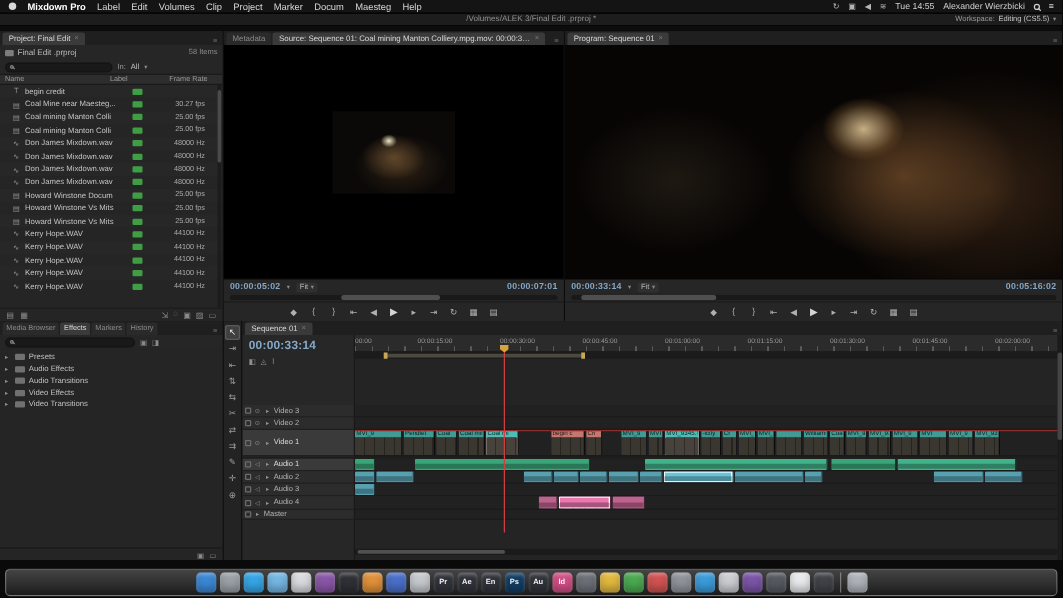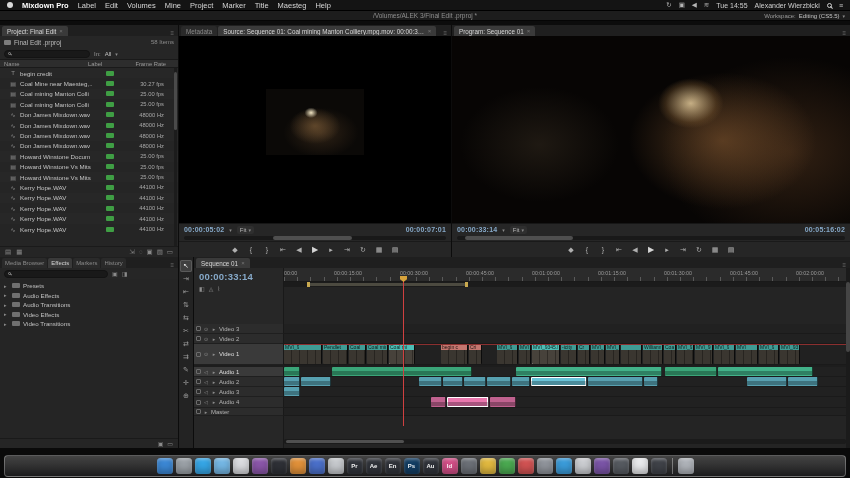--- a/index.html
+++ b/index.html
@@ -144,21 +144,21 @@
 .dicon{width:16px;height:16px;border-radius:3.5px;flex:none;display:flex;align-items:center;justify-content:center;font-size:6px;font-weight:bold;color:rgba(255,255,255,.92);box-shadow:inset 0 -4px 6px rgba(0,0,0,.28),inset 0 2px 3px rgba(255,255,255,.32)}
 .dsep{width:1px;height:16px;background:rgba(255,255,255,.35);margin:0 2px;flex:none}
 </style>
 </head>
 <body>
 
 <div class="screen">
 
   <div class="menubar">
     <span class="applebadge"></span>
-    <span class="mitems"><span class="mitem app">Mixdown Pro</span><span class="mitem">Label</span><span class="mitem">Edit</span><span class="mitem">Volumes</span><span class="mitem">Mine</span><span class="mitem">Project</span><span class="mitem">Marker</span><span class="mitem">Title</span><span class="mitem">Maesteg</span><span class="mitem">Help</span></span>
+    <span class="mitems"><span class="mitem app">Mixdown Pro</span><span class="mitem">Label</span><span class="mitem">Edit</span><span class="mitem">Volumes</span><span class="mitem">Clip</span><span class="mitem">Project</span><span class="mitem">Marker</span><span class="mitem">Docum</span><span class="mitem">Maesteg</span><span class="mitem">Help</span></span>
     <div class="mstatus">
       <span class="sticons"><span class="sticon">↻</span><span class="sticon">▣</span><span class="sticon">◀</span><span class="sticon">≋</span></span>
       <span>Tue 14:55</span>
       <span>Alexander Wierzbicki</span>
       <span class="spot"></span>
       <span>≡</span>
     </div>
   </div>
 
   <div class="titlebar">

